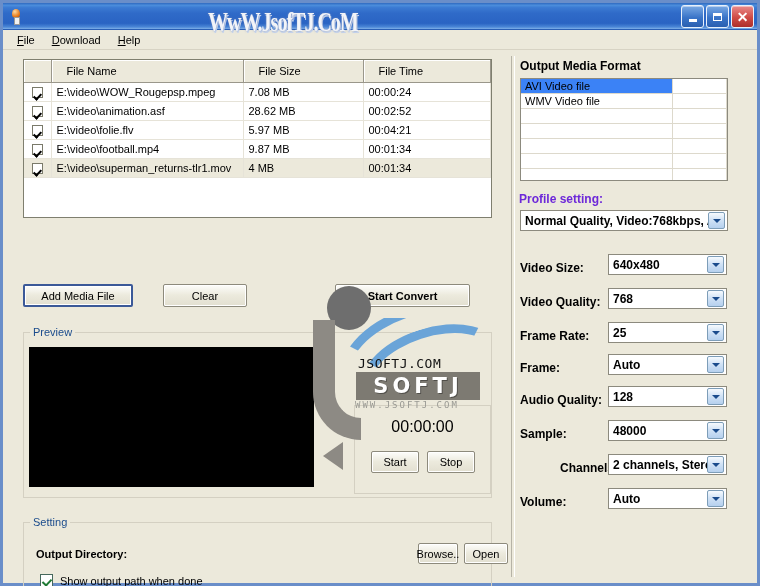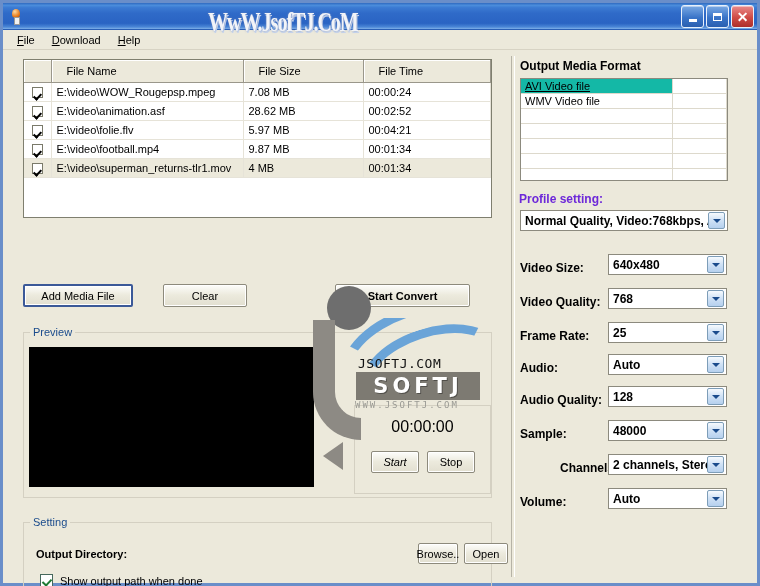--- a/index.html
+++ b/index.html
@@ -158,21 +158,21 @@
   .fmtlist{
     position:absolute;left:9px;top:28px;width:208px;height:103px;
     background:#fff;border:1px solid #8c8a7e;box-sizing:border-box;overflow:hidden;
   }
   .fmtlist table{border-collapse:collapse;width:100%;table-layout:fixed;font-size:11px;}
   .fmtlist td{
     border-right:1px solid #ddd9cc;border-bottom:1px solid #ddd9cc;
     height:14px;padding:0 4px;white-space:nowrap;
   }
   .fmtlist td.c1{width:143px;}
-  .fmtlist tr.sel td.c1{background:#14b8a6;text-decoration:underline;}
+  .fmtlist tr.sel td.c1{background:#3b82f6;}
   .pf-label{position:absolute;left:8px;top:142px;font-size:12px;font-weight:bold;color:#6d28d9;}
   .combo{
     position:absolute;background:#fff;border:1px solid #8c8a7e;box-sizing:border-box;
     height:21px;display:flex;align-items:center;
   }
   .combo .val{
     flex:1 1 auto;padding-left:4px;font-size:12px;font-weight:bold;color:#000;
     white-space:nowrap;overflow:hidden;font-family:"Liberation Sans",sans-serif;
   }
   .combo .arrow{
@@ -322,21 +322,21 @@
         <div class="xbtn focus" style="left:0px;width:110px;">Add Media File</div>
         <div class="xbtn" style="left:140px;width:84px;text-align:center;">Clear</div>
         <div class="xbtn bold" style="left:312px;width:135px;">Start Convert</div>
       </div>
 
       <div class="grp preview-grp">
         <span class="grp-label">Preview</span>
         <div class="videoblk"></div>
         <div class="timerbox">
           <div class="timetext">00:00:00</div>
-          <div class="pbtn" style="left:16px;font-style:italic;">Start</div>
+          <div class="pbtn" style="left:16px;">Start</div>
           <div class="pbtn" style="left:72px;">Stop</div>
         </div>
       </div>
 
       <div class="grp setting-grp">
         <span class="grp-label">Setting</span>
         <span class="lbl-bold outdir-label">Output Directory:</span>
         <div class="sbtn" style="left:394px;width:40px;">Browse..</div>
         <div class="sbtn" style="left:440px;width:44px;">Open</div>
         <div class="chkrow" style="top:51px;">
@@ -428,21 +428,21 @@
       </div>
 
       <div class="rrow-label" style="left:9px;top:279px;">Frame Rate:</div>
       <div class="combo" style="left:97px;top:272px;width:119px;">
         <span class="val">25</span>
         <span class="arrow">
             <i></i>
           </span>
       </div>
 
-      <div class="rrow-label" style="left:9px;top:311px;">Audio:</div>
+      <div class="rrow-label" style="left:9px;top:311px;">Frame:</div>
       <div class="combo" style="left:97px;top:304px;width:119px;">
         <span class="val">Auto</span>
         <span class="arrow">
             <i></i>
           </span>
       </div>
 
       <div class="rrow-label" style="left:9px;top:343px;">Audio Quality:</div>
       <div class="combo" style="left:97px;top:336px;width:119px;">
         <span class="val">128</span>

